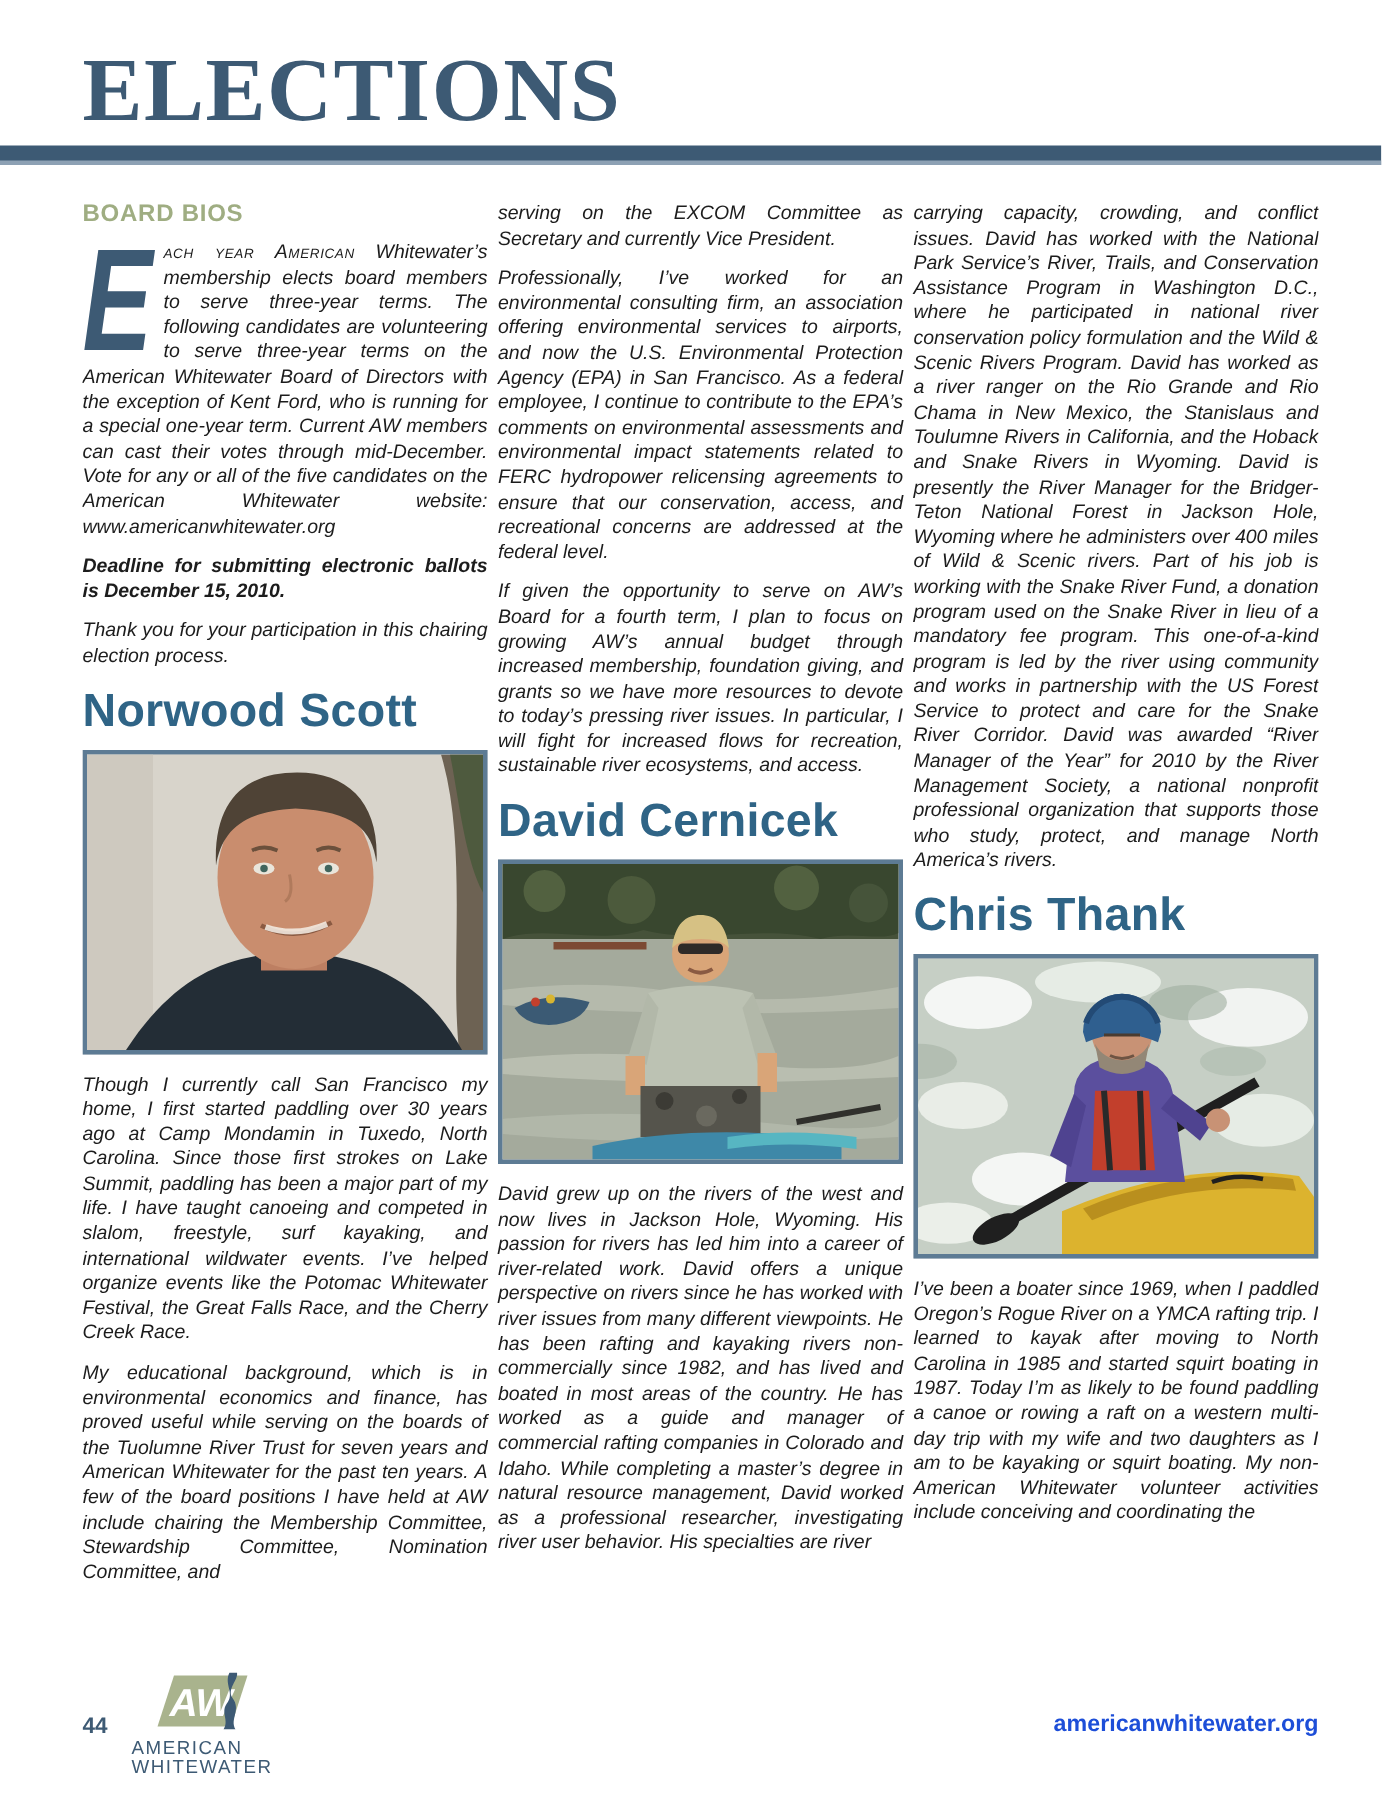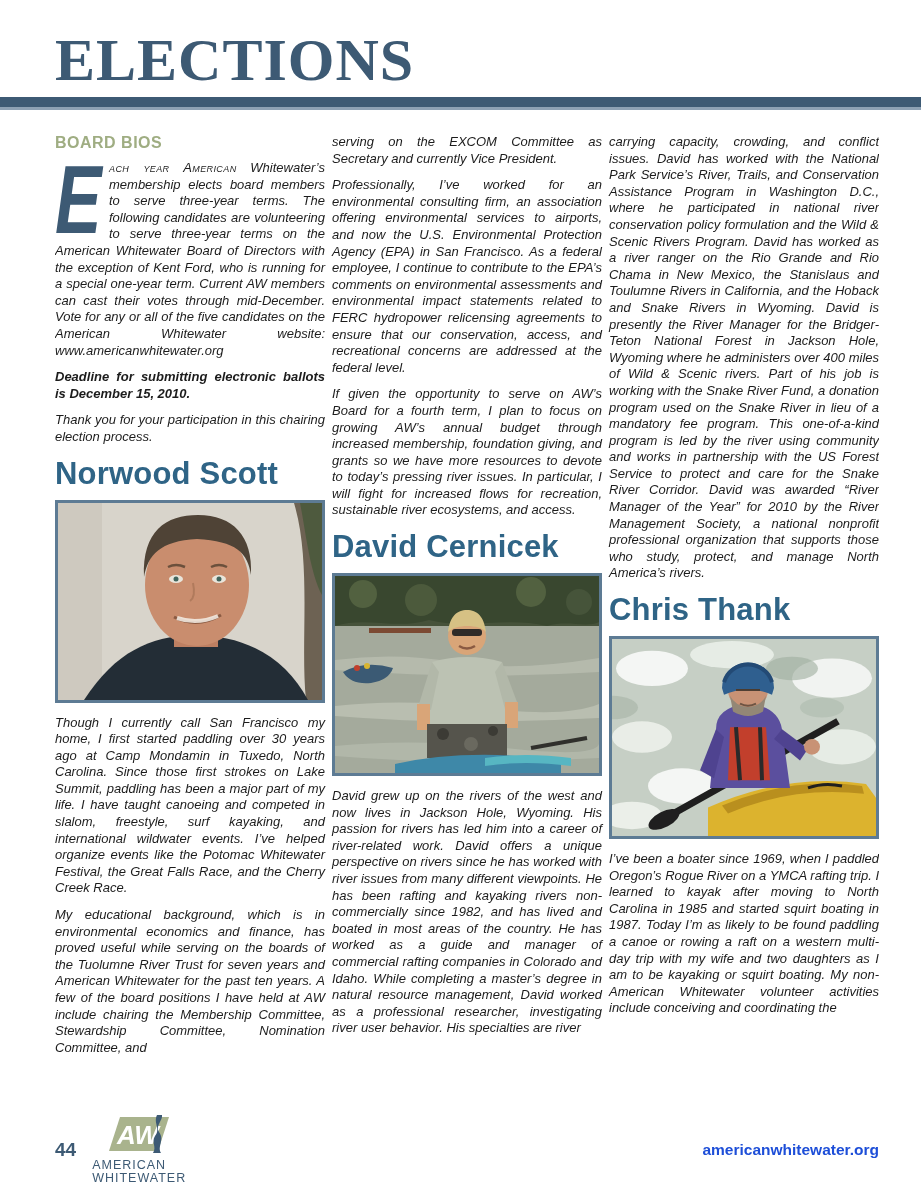--- a/index.html
+++ b/index.html
@@ -25,21 +25,21 @@
   .dropcap{float:left;width:44px;height:72px;overflow:visible;display:block;
            font-size:97px;line-height:74px;font-weight:bold;color:#3d5a74;
            transform:scaleX(.72);transform-origin:0 50%;margin:3px 10px 2px 0;}
   figure.photo{margin:2px 0 12px 0;border:3px solid #5d7b94;height:197px;width:264px;
                box-sizing:content-box;background:#cfcfcf;}
   figure.photo svg{display:block;width:100%;height:100%;}
 
   
   .footer{position:absolute;top:1128px;left:55px;width:824px;height:44px;
           display:flex;align-items:center;}
-  .pagenum{font-size:19px;font-weight:bold;color:#3d5a74;margin-right:16px;}
+  .pagenum{font-size:15px;font-weight:bold;color:#3d5a74;margin-right:16px;}
   .logo{display:flex;align-items:center;gap:6px;flex-direction:column;}
   .logo-text{display:flex;flex-direction:column;font-weight:normal;color:#3d5a74;
              font-size:12.5px;line-height:13.5px;letter-spacing:1px;}
   .site-url{margin-left:auto;font-size:15.5px;font-weight:bold;color:#1d4ed8;}
 </style>
 </head>
 <body>
 
 <div class="page">
 

